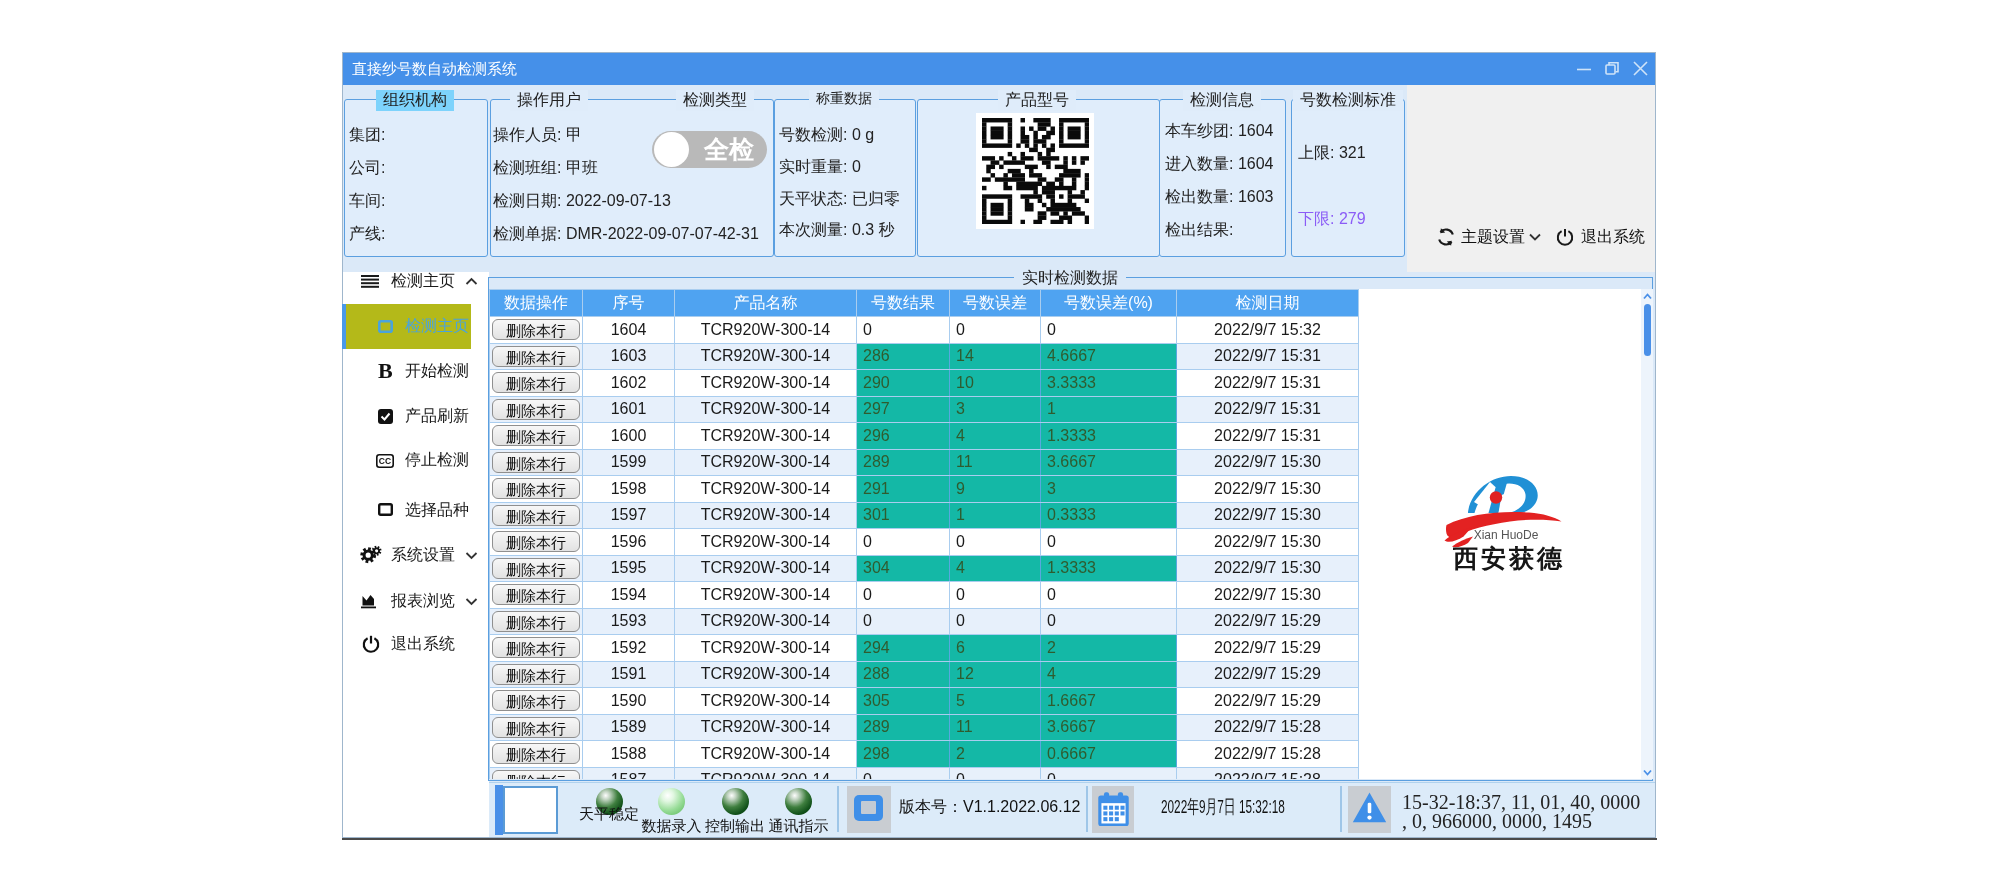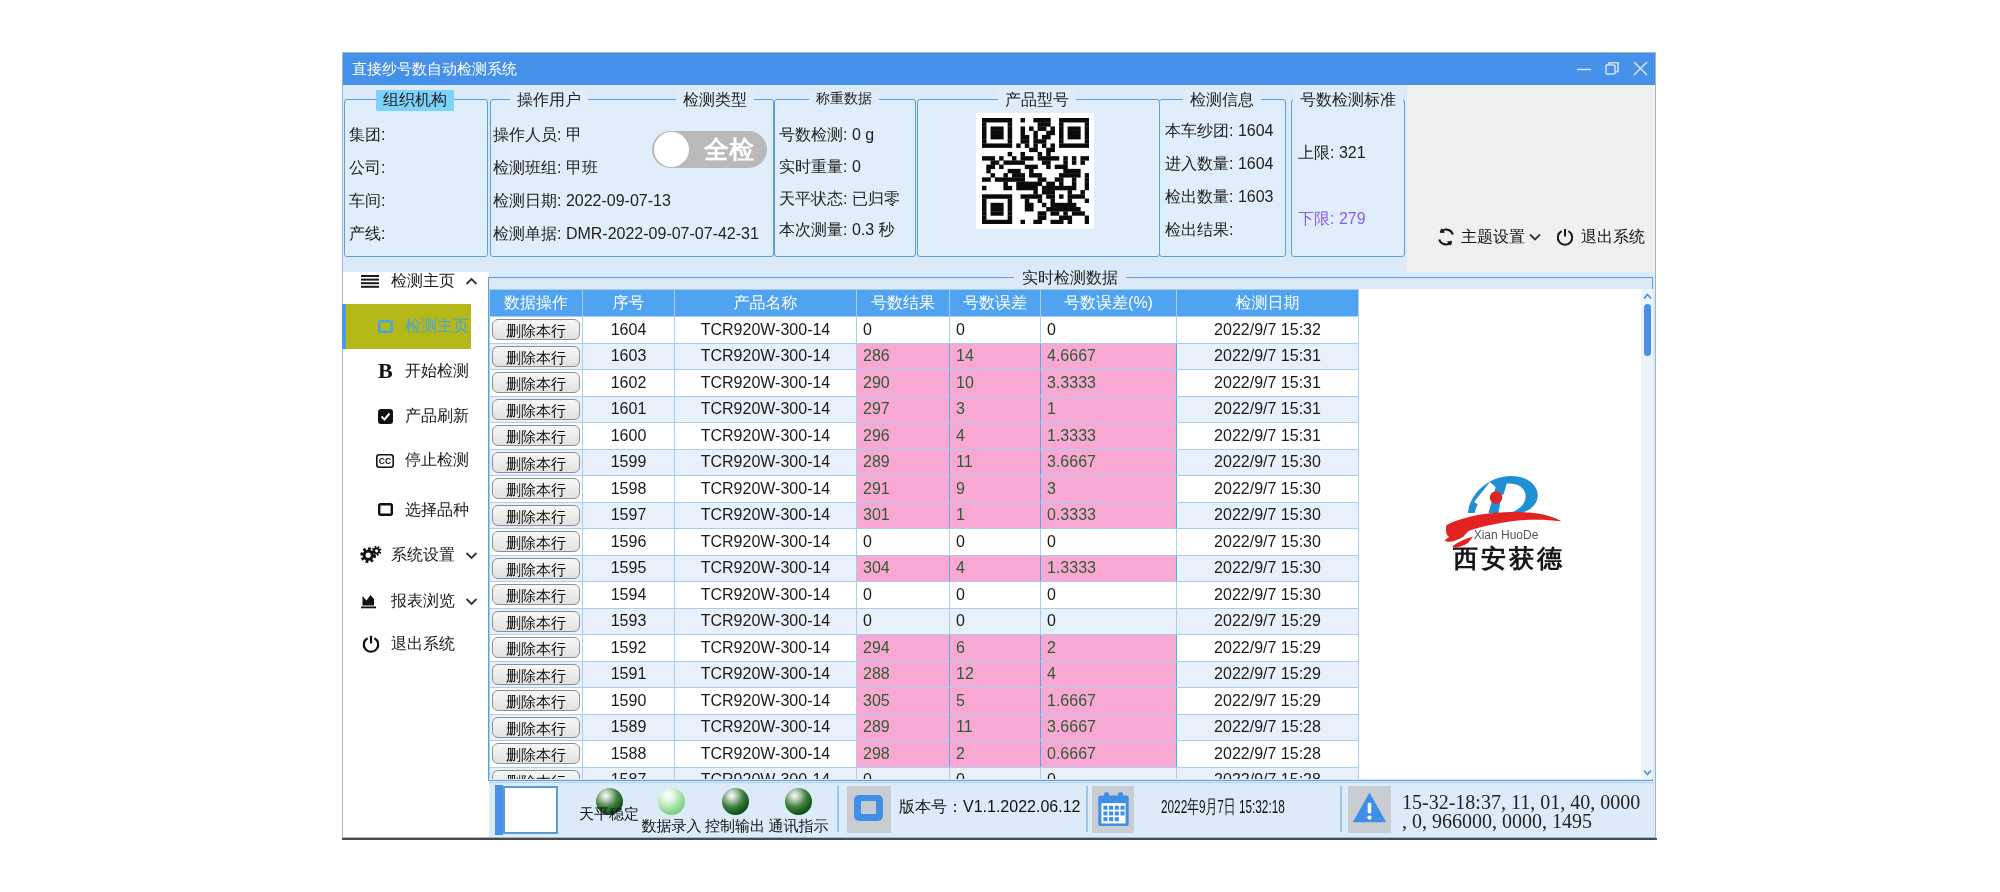--- a/index.html
+++ b/index.html
@@ -302,21 +302,21 @@
 <div class="abs" style="left:488px;top:277px;width:1165px;height:504px;border:1px solid #5b9fe0"></div>
 <div class="abs" style="left:1070px;top:268px;transform:translateX(-50%);background:#dbe9f8;padding:0 8px;font-size:16px;color:#222;white-space:nowrap">实时检测数据</div>
 <div class="abs" style="left:1359px;top:289px;width:282px;height:490px;background:#fff"></div>
 
 <style>
 #tbl{border-collapse:collapse;table-layout:fixed;width:869px;font-size:16px;color:#1a1a1a;background:#fff}
 #tbl td,#tbl th{border:1px solid #a9cdef;overflow:hidden;white-space:nowrap;padding:0;text-align:center;font-weight:normal}
 #tbl th{background:#4fa3f1;color:#fff;height:27px}
 #tbl td{height:26.5px}
 #tbl tr.alt td{background:#e7f0fb}
-#tbl td.g,#tbl tr.alt td.g{background:#f9a8d4;color:#2f5c2f;border-left-color:#58a8de;border-right-color:#58a8de}
+#tbl td.g,#tbl tr.alt td.g{background:#14b8a6;color:#2f5c2f;border-left-color:#58a8de;border-right-color:#58a8de}
 #tbl td.v{text-align:left;padding-left:6px}
 
 .delbtn{display:inline-block;width:88px;height:21px;line-height:21px;font-size:15px;color:#111;
  background:linear-gradient(#f7f7f7,#e2e2e2);border:1px solid #8f8f8f;border-radius:6px}
 </style>
 <div class="abs" style="left:489px;top:289px;width:870px;height:490px;overflow:hidden">
 <table id="tbl">
 <colgroup>
         <col style="width:93px">
         <col style="width:92px">

